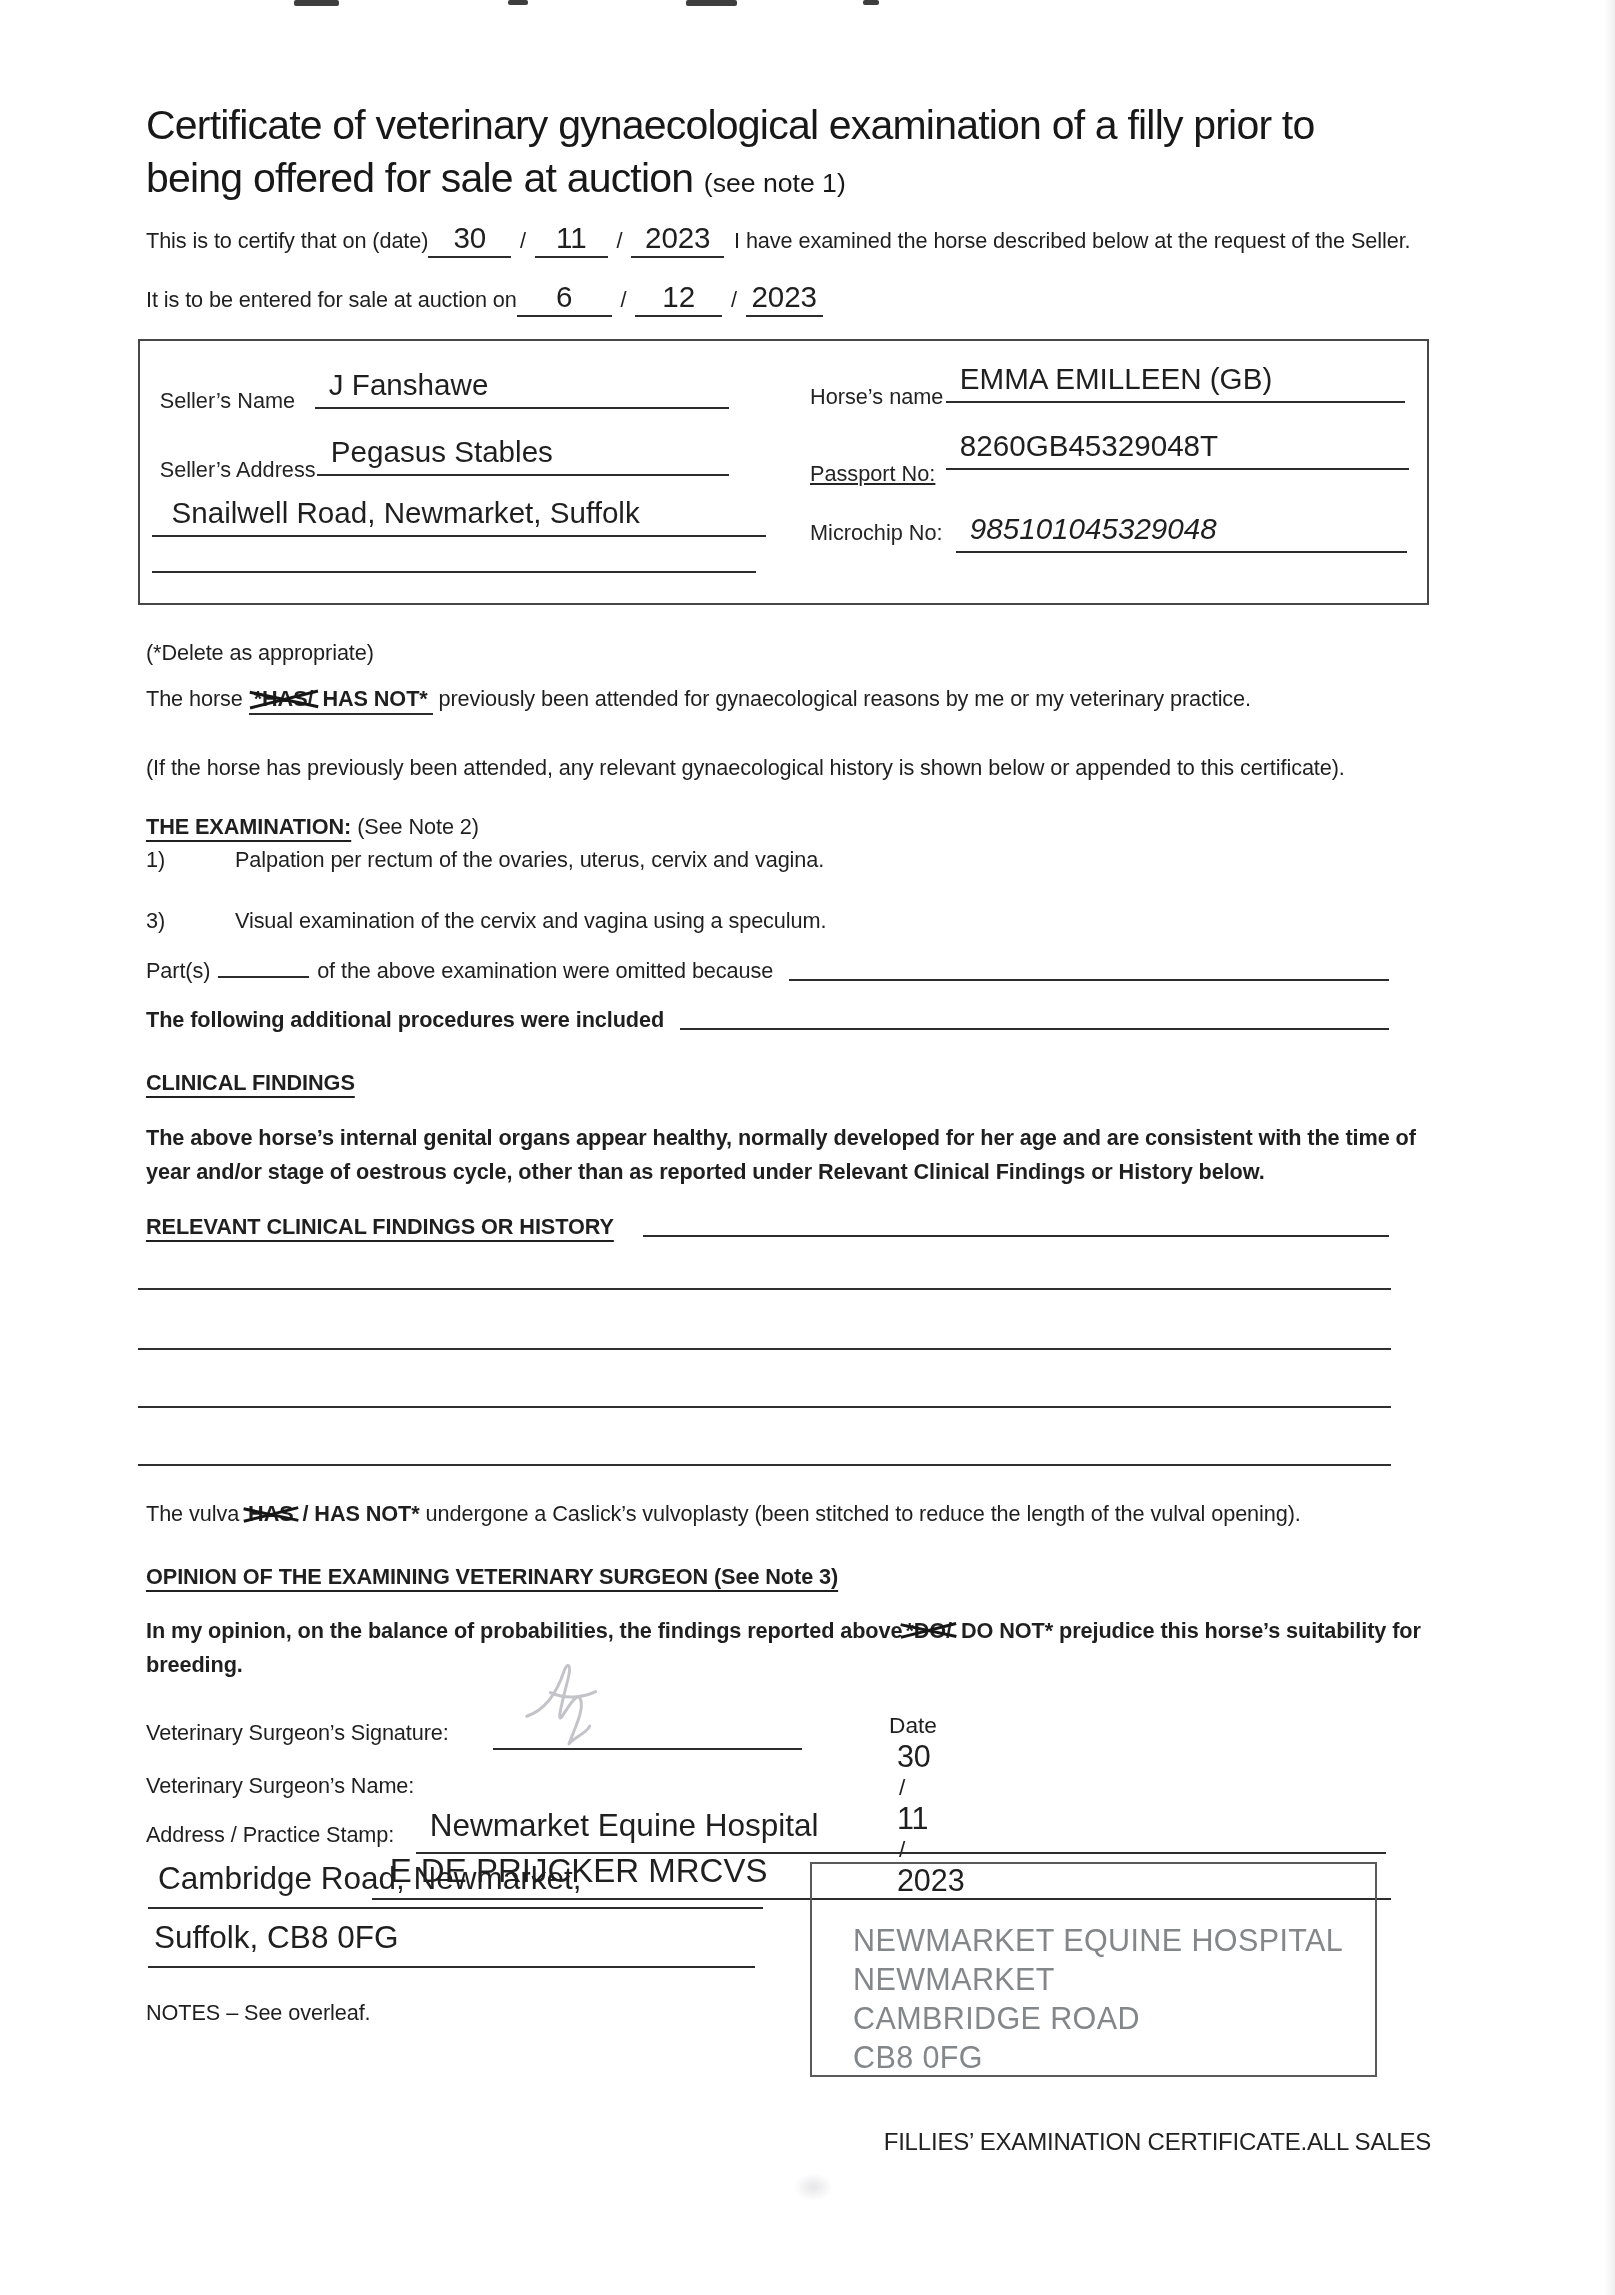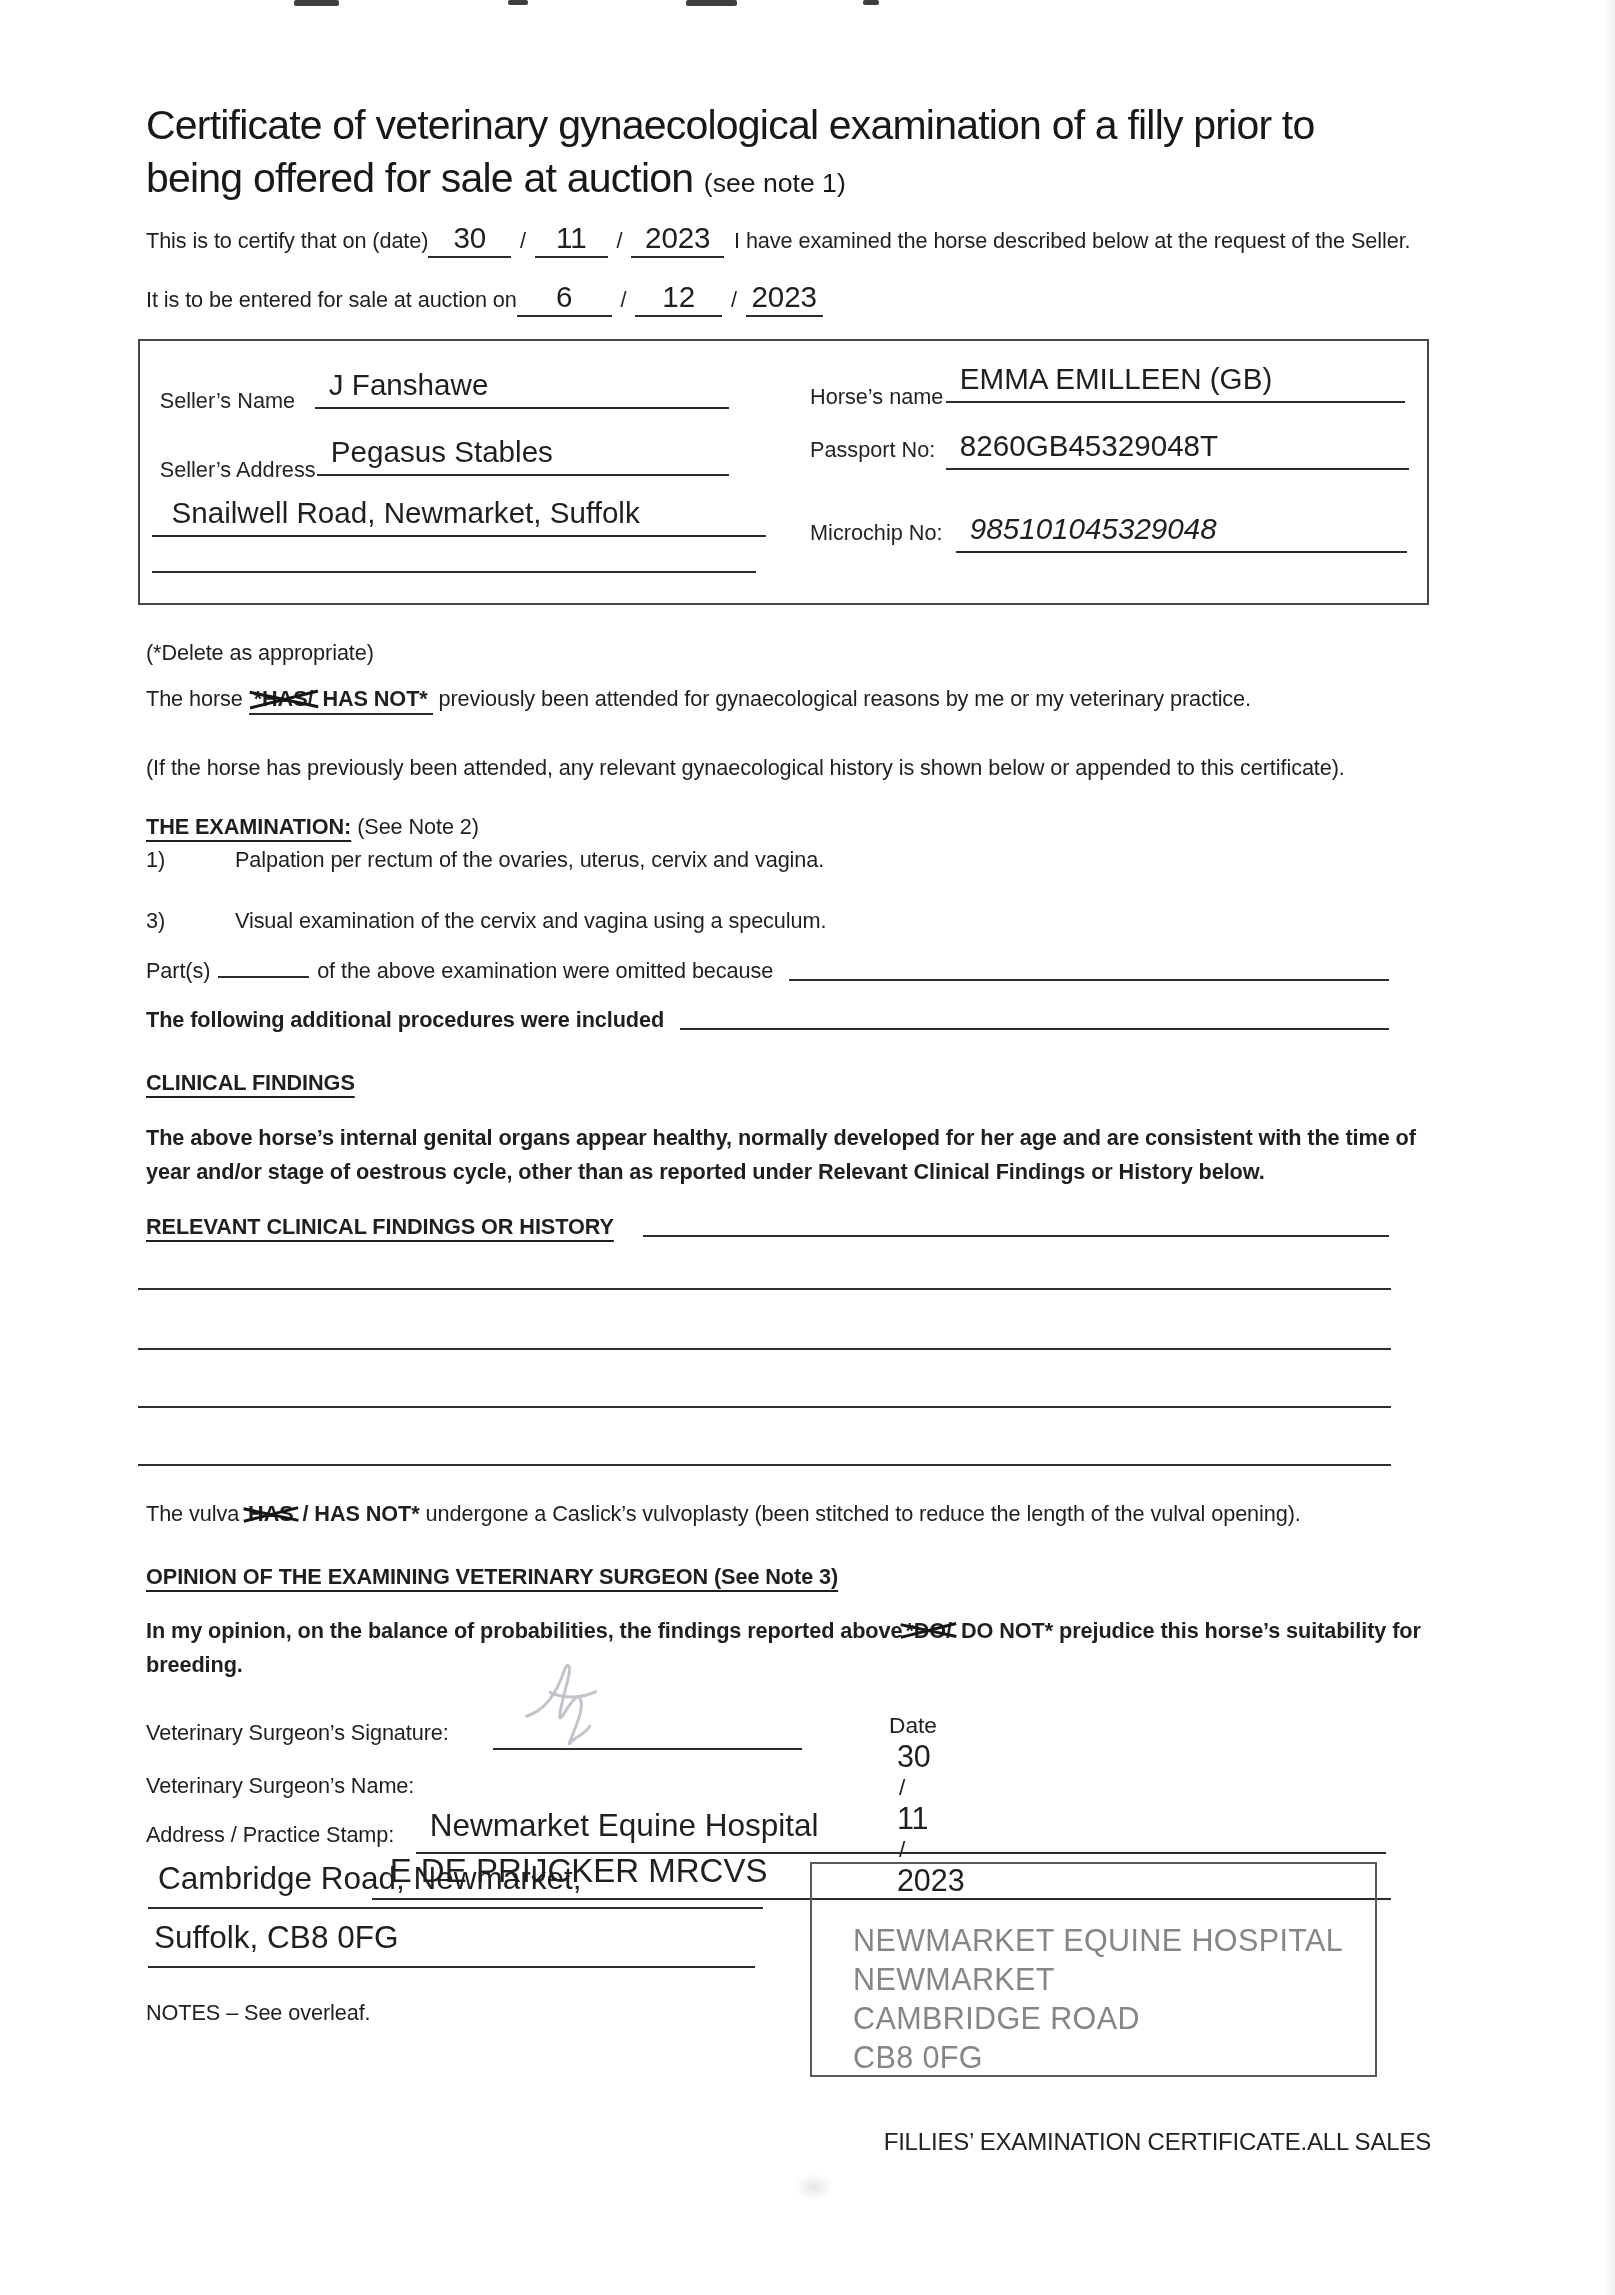--- a/index.html
+++ b/index.html
@@ -87,21 +87,21 @@
     <span class="lbl" style="left:19.7px;top:116px;">Seller’s Address</span>
     <span class="val" style="left:177px;top:95px;width:394px;">Pegasus Stables</span>
 
     <span class="val" style="left:11.8px;top:156px;width:591px;padding-left:19.7px;">Snailwell Road, Newmarket, Suffolk</span>
 
     <span class="val" style="left:11.8px;top:193px;width:587px;height:31.5px;"></span>
 
     <span class="lbl" style="left:670px;top:43px;">Horse’s name</span>
     <span class="val" style="left:806px;top:21.7px;width:441px;">EMMA EMILLEEN (GB)</span>
 
-    <span class="lbl" style="left:670px;top:96px;">Passport No:</span>
+    <span class="lbl" style="left:670px;top:120px;text-decoration:underline;">Passport No:</span>
     <span class="val" style="left:806px;top:89px;width:445px;">8260GB45329048T</span>
 
     <span class="lbl" style="left:670px;top:179px;">Microchip No:</span>
     <span class="val" style="left:816px;top:172px;width:433px;font-style:italic;">985101045329048</span>
   </div>
 
   <div class="sec t" style="left:146px;top:638px;">(*Delete as appropriate)</div>
 
   <div class="sec t" style="left:146px;top:684px;width:1419px;">
     <span>The horse</span>

